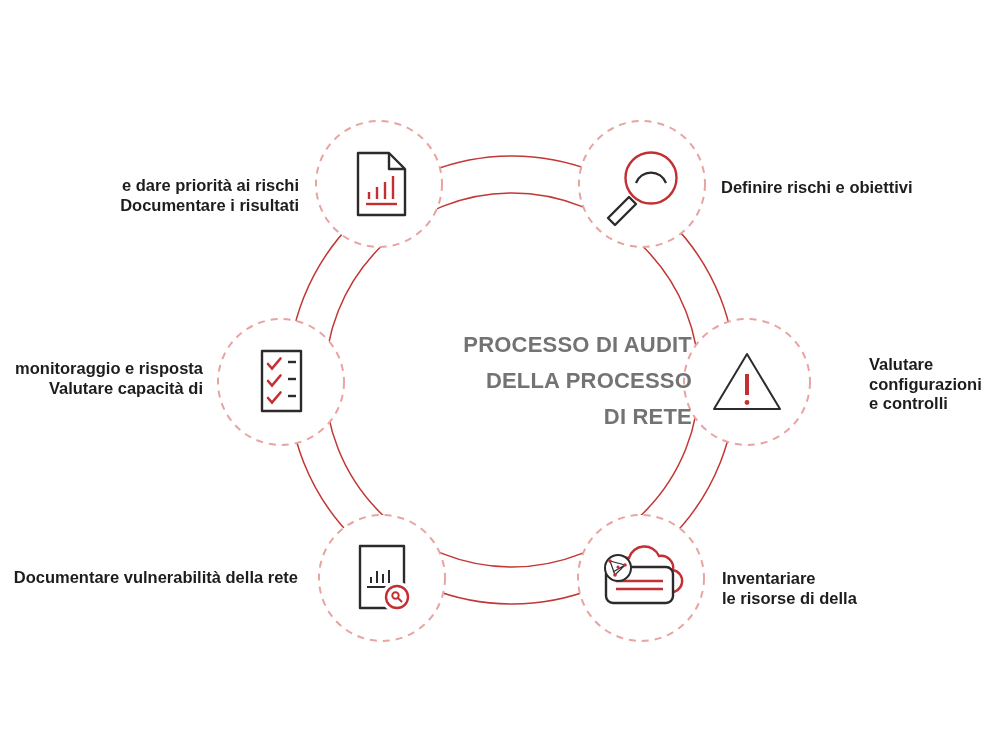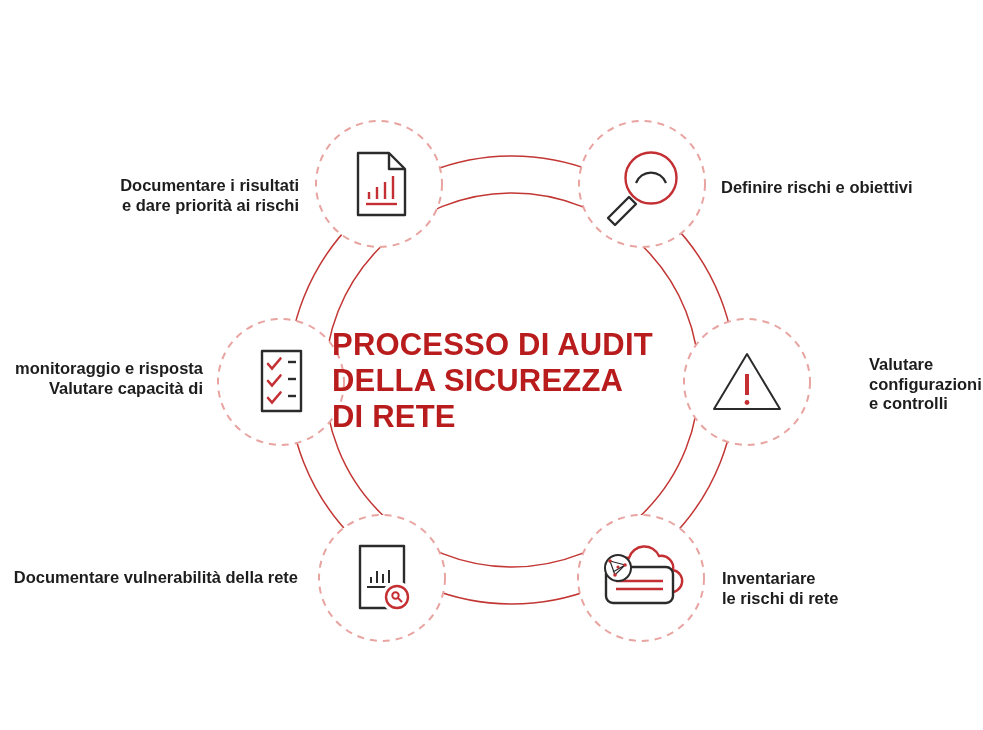--- a/index.html
+++ b/index.html
@@ -22,22 +22,22 @@
   .thin{stroke:#2B2B2B;fill:none;stroke-width:1.2;}
 
   
   .label{
     position:absolute;font-weight:700;font-size:16.5px;line-height:19.5px;
     color:#1D1D1D;white-space:nowrap;
   }
   .label .ln{display:block;}
   .t-right{text-align:right;}
   .title{
-    position:absolute;left:332px;top:327px;width:360px;text-align:left;
-    font-weight:700;font-size:31px;line-height:36px;color:#b91c1c;letter-spacing:.2px;
+    position:absolute;left:332px;top:327px;width:360px;text-align:right;
+    font-weight:700;font-size:22px;line-height:36px;color:#737373;letter-spacing:.2px;
   }
   .title .ln{display:block;}
 </style>
 </head>
 <body>
 
 <div class="canvas">
 
   <svg class="diagram" width="983" height="730" viewBox="0 0 983 730">
 
@@ -107,46 +107,46 @@
       <path class="irt" style="stroke-width:2.6" d="M268,381 l4,4.5 l8.5,-10"></path>
       <path class="irt" style="stroke-width:2.6" d="M268,398 l4,4.5 l8.5,-10"></path>
       <line class="ik" style="stroke-width:2.4" x1="288" y1="362" x2="296" y2="362"></line>
       <line class="ik" style="stroke-width:2.4" x1="288" y1="379" x2="296" y2="379"></line>
       <line class="ik" style="stroke-width:2.4" x1="288" y1="396" x2="296" y2="396"></line>
     </g>
   </svg>
 
   <div class="title">
     <span class="ln">PROCESSO DI AUDIT</span>
-    <span class="ln">DELLA SICUREZZA</span>
+    <span class="ln">DELLA PROCESSO</span>
     <span class="ln">DI RETE</span>
   </div>
 
   <div class="label" style="left:721px;top:178px;">
     <span class="ln">Definire rischi e obiettivi</span>
   </div>
 
   <div class="label" style="left:825px;top:355px;margin-left:44px;">
     <span class="ln">Valutare</span>
     <span class="ln">configurazioni</span>
     <span class="ln">e controlli</span>
   </div>
 
   <div class="label" style="left:722px;top:569px;">
     <span class="ln">Inventariare</span>
-    <span class="ln">le rischi di rete</span>
+    <span class="ln">le risorse di della</span>
   </div>
 
   <div class="label t-right" style="right:685px;top:568px;">
     <span class="ln">Documentare vulnerabilità della rete</span>
   </div>
 
   <div class="label t-right" style="right:780px;top:359px;">
     <span class="ln">monitoraggio e risposta</span>
     <span class="ln">Valutare capacità di</span>
   </div>
 
   <div class="label t-right" style="right:684px;top:176px;">
+    <span class="ln">e dare priorità ai rischi</span>
     <span class="ln">Documentare i risultati</span>
-    <span class="ln">e dare priorità ai rischi</span>
   </div>
 
 </div>
 
 </body></html>

